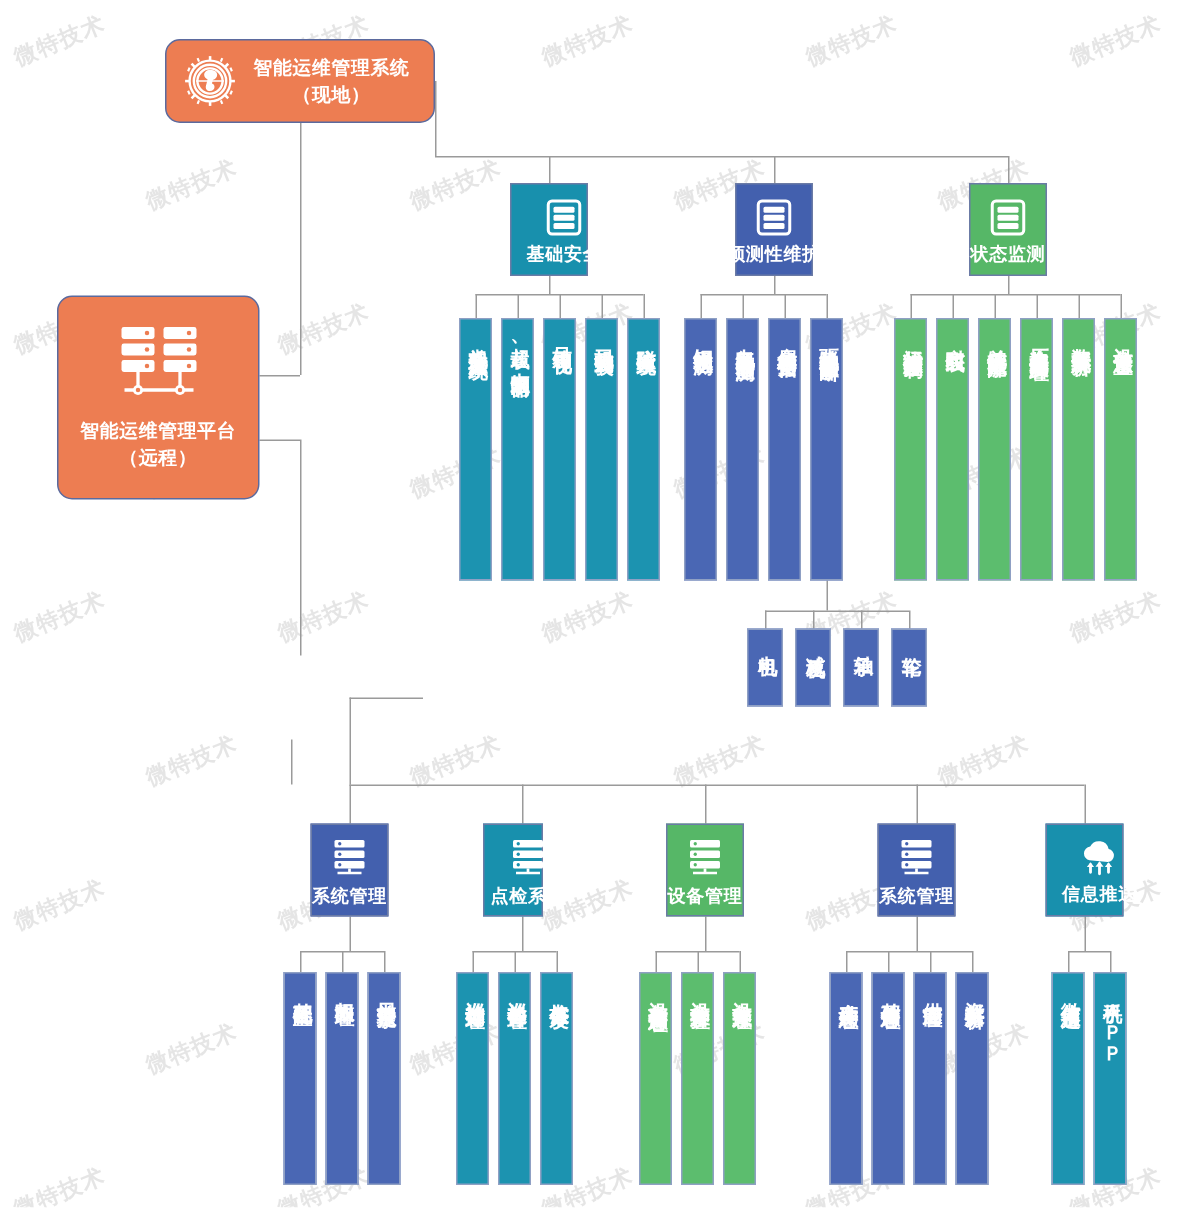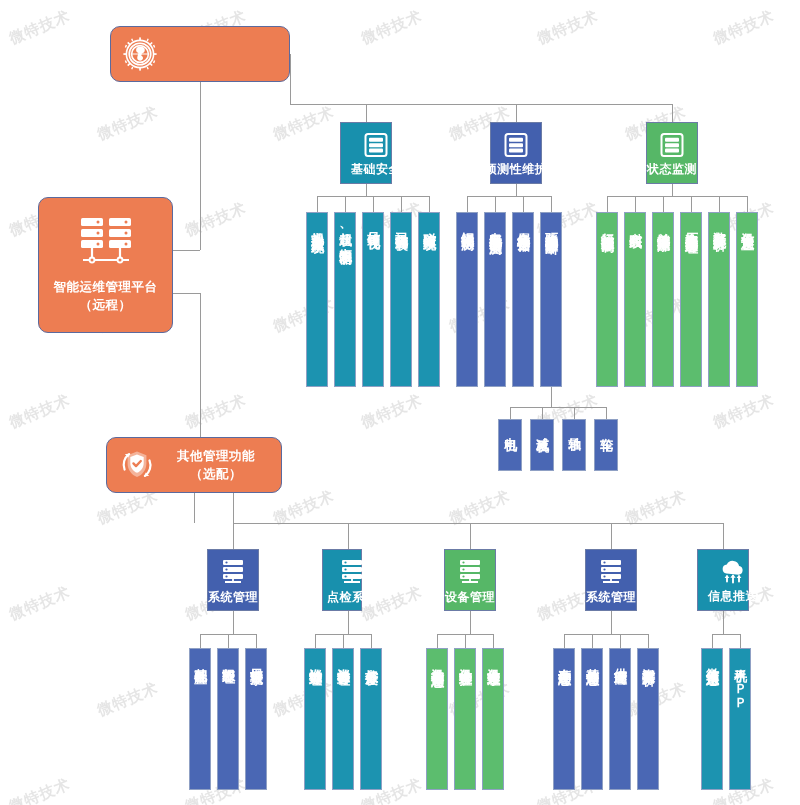--- a/index.html
+++ b/index.html
@@ -265,20 +265,24 @@
           <rect x="29.8" y="8.6" width="2.6" height="1.4" transform="rotate(68 31.1 9.3)"></rect>
           <rect x="1.6" y="24" width="2.6" height="1.4" transform="rotate(68 2.9 24.7)"></rect>
           <rect x="29.8" y="24" width="2.6" height="1.4" transform="rotate(-68 31.1 24.7)"></rect>
         </g>
         <path d="M17 9.6c-2.4 0-3.9 1.4-3.9 3.3 0 1.5 1 2.5 2.3 3.1l-1.1 4.1c-.5 1.9.6 3.6 2.7 3.6 1.9 0 3-1.3 3-2.7 0-1.1-.6-1.9-1.7-2.3l.6-2.3c1.7-.5 2.9-1.8 2.9-3.5 0-2-1.6-3.3-4.8-3.3z" fill="#ffffff"></path>
         <g stroke="#ffffff" stroke-width="1" fill="none">
           <path d="M7.6 17h18.8"></path>
         </g>
       </svg>
     </span>
+    <span class="otxt">
+      <span>智能运维管理系统</span><br>
+      <span>（现地）</span>
+    </span>
   </div>
 
   <div class="obox stacked" style="left:38px;top:197px;width:135px;height:136px;">
     <span class="oicon">
       <svg width="58" height="56" viewBox="0 0 58 56">
         <g fill="#ffffff">
           <rect x="4" y="2" width="22" height="8" rx="1.6"></rect>
           <rect x="32" y="2" width="22" height="8" rx="1.6"></rect>
           <rect x="4" y="13" width="22" height="8" rx="1.6"></rect>
           <rect x="32" y="13" width="22" height="8" rx="1.6"></rect>
@@ -305,37 +309,20 @@
           <circle cx="43" cy="44" r="1.5"></circle>
         </g>
       </svg>
     </span>
     <span class="otxt">
       <span>智能运维管理平台</span><br>
       <span>（远程）</span>
     </span>
   </div>
 
-  <div class="obox with-side" style="left:106px;top:437px;width:176px;height:56px;">
-    <span class="oicon">
-      <svg width="36" height="36" viewBox="0 0 36 36">
-        <path d="M18 4.5 8.6 8.2v8.3c0 6.1 3.9 11.6 9.4 13.5 5.5-1.9 9.4-7.4 9.4-13.5V8.2z" fill="#ffffff" opacity=".42"></path>
-        <path d="M18 7.4 11.3 10v6c0 4.4 2.8 8.4 6.7 9.8 3.9-1.4 6.7-5.4 6.7-9.8v-6z" fill="#ffffff"></path>
-        <path d="M14.4 16.4l2.6 2.7 4.8-5.1" stroke="#ed7d52" stroke-width="2.3" fill="none" stroke-linecap="round" stroke-linejoin="round"></path>
-        <path d="M30.5 13.4a13 13 0 0 1-4.6 15.5" stroke="#ffffff" stroke-width="2.2" fill="none" stroke-linecap="round"></path>
-        <path d="M5.6 22.6a13 13 0 0 1 4.6-15.5" stroke="#ffffff" stroke-width="2.2" fill="none" stroke-linecap="round"></path>
-        <path d="M26.6 25.4l-.7 4.2 4.2-.8z" fill="#ffffff"></path>
-        <path d="M9.4 10.6l.7-4.2-4.2.8z" fill="#ffffff"></path>
-      </svg>
-    </span>
-    <span class="otxt">
-      <span>其他管理功能</span><br>
-      <span>（选配）</span>
-    </span>
-  </div>
 
   <div id="node-layer">
       <div class="hbox c-teal" style="left: 340px; top: 122px; width: 52px; height: 62px;">
         <span class="hicon">
           <svg width="26" height="26" viewBox="0 0 26 26">
             <rect x="2.5" y="2" width="21" height="22" rx="2.5" fill="none" stroke="#ffffff" stroke-width="2"></rect>
             <rect x="6" y="5.8" width="14" height="4" rx="1" fill="#ffffff"></rect>
             <rect x="6" y="11.2" width="14" height="4" rx="1" fill="#ffffff"></rect>
             <rect x="6" y="16.6" width="14" height="4" rx="1" fill="#ffffff"></rect>
           </svg>

